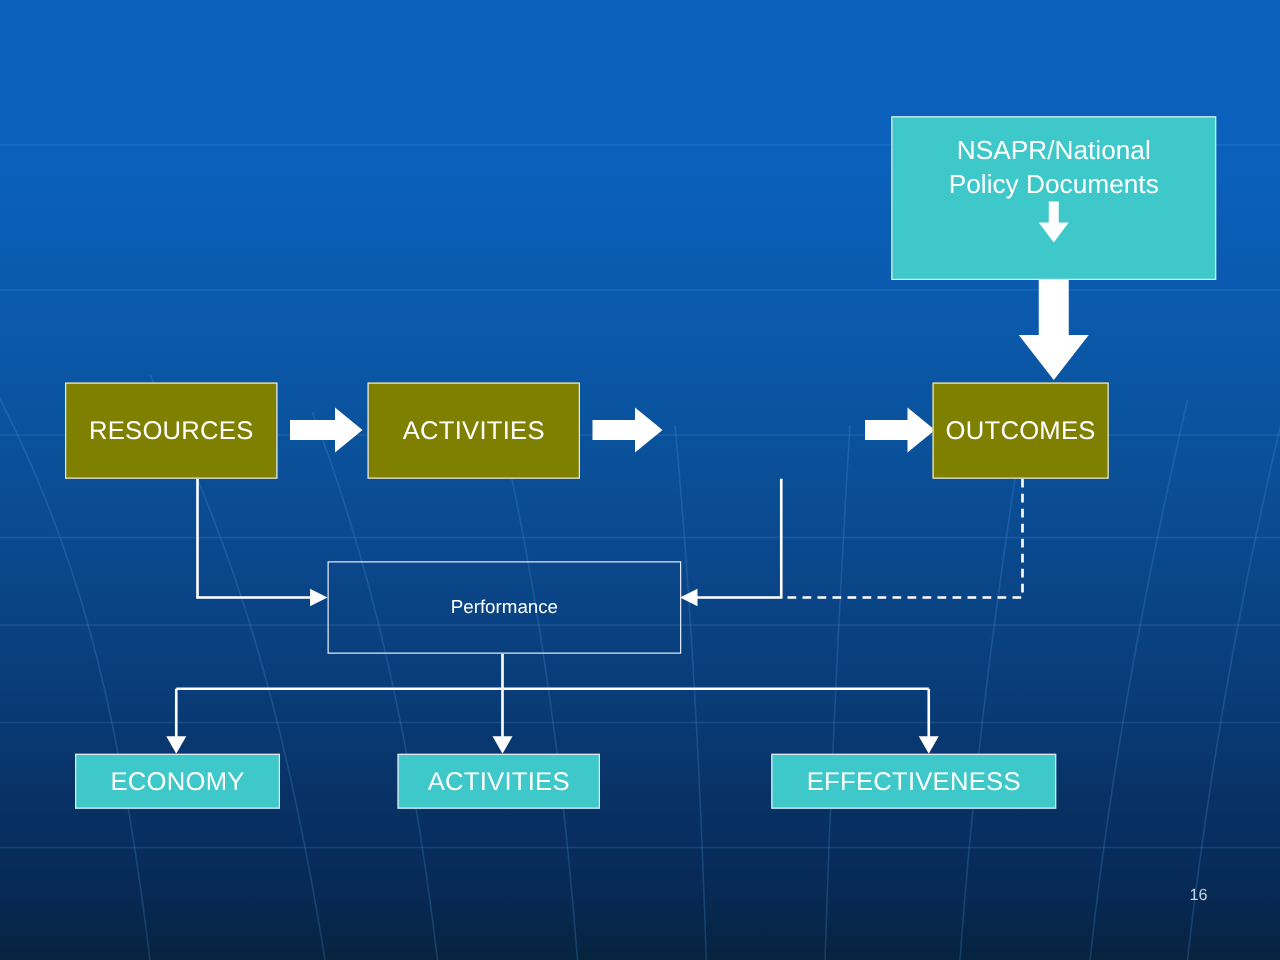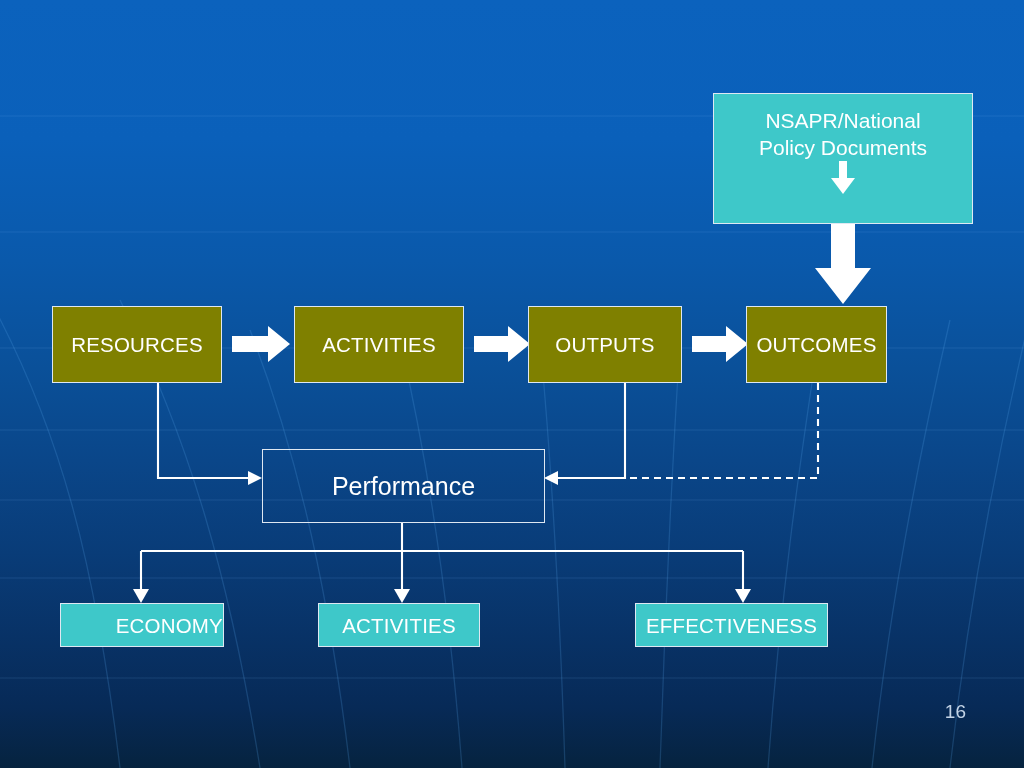--- a/index.html
+++ b/index.html
@@ -36,37 +36,37 @@
   
   .box{
     position:absolute;box-sizing:border-box;
     display:flex;align-items:center;justify-content:center;
     text-align:center;color:#ffffff;
     border:1.6px solid #dfe8f2;
     line-height:1.22;
   }
   .olive{background:#7f8000;font-size:20.5px;letter-spacing:.2px;}
   .teal{background:#3ec8c9;font-size:20.5px;letter-spacing:.2px;}
-  .ghost{background:transparent;font-size:25px;}
+  .ghost{background:transparent;font-size:15px;}
 
   .topbox{
     position:absolute;box-sizing:border-box;
     background:#3ec8c9;border:1.6px solid #dfe8f2;
     color:#fff;font-size:21px;text-align:center;
     display:flex;flex-direction:column;align-items:center;justify-content:flex-start;
     padding-top:13px;line-height:1.3;
   }
   .topbox .midarrow{width:100%;height:34px;position:relative;}
   .topbox .midarrow svg{position:absolute;left:50%;top:-1px;transform:translateX(-50%);}
 
   .pm-line{display:block;}
 
   #pagenum{
     position:absolute;right:58px;bottom:45px;
-    color:#c3d3e6;font-size:19px;
+    color:#c3d3e6;font-size:13px;
   }
 </style>
 </head>
 <body>
 
 <div id="slide">
 
   <svg id="globe" viewBox="0 0 1024 768" preserveAspectRatio="none">
     <line class="parallel" x1="0" y1="116" x2="1024" y2="116"></line>
     <line class="parallel" x1="0" y1="232" x2="1024" y2="232"></line>
@@ -139,38 +139,35 @@
   </div>
 
   <div class="box olive" style="left:52px;top:306px;width:170px;height:77px;">
     <span>RESOURCES</span>
   </div>
 
   <div class="box olive" style="left:294px;top:306px;width:170px;height:77px;">
     <span>ACTIVITIES</span>
   </div>
 
-  <div class="box olive" style="left:528px;top:306px;width:154px;height:77px;">
-    <span>OUTPUTS</span>
-  </div>
 
   <div class="box olive" style="left:746px;top:306px;width:141px;height:77px;">
     <span>OUTCOMES</span>
   </div>
 
   <div class="box ghost" style="left:262px;top:449px;width:283px;height:74px;flex-direction:column;">
     <span class="pm-line">Performance</span>
   </div>
 
-  <div class="box teal" style="left:60px;top:603px;width:164px;height:44px;justify-content:flex-end;">
+  <div class="box teal" style="left:60px;top:603px;width:164px;height:44px;">
     <span>ECONOMY</span>
   </div>
 
   <div class="box teal" style="left:318px;top:603px;width:162px;height:44px;">
     <span>ACTIVITIES</span>
   </div>
 
-  <div class="box teal" style="left:617px;top:603px;width:193px;height:44px;margin-left:18px;">
+  <div class="box teal" style="left:617px;top:603px;width:228px;height:44px;">
     <span>EFFECTIVENESS</span>
   </div>
 
   <div id="pagenum">16</div>
 </div>
 
 </body></html>

